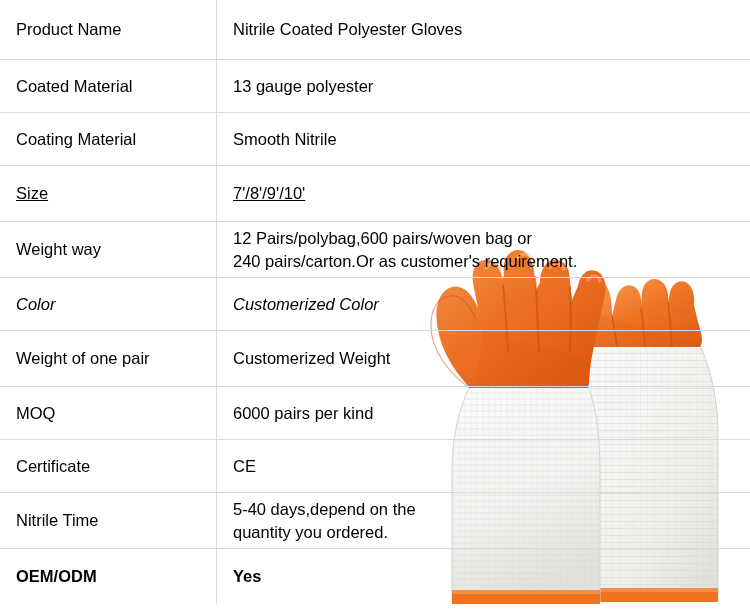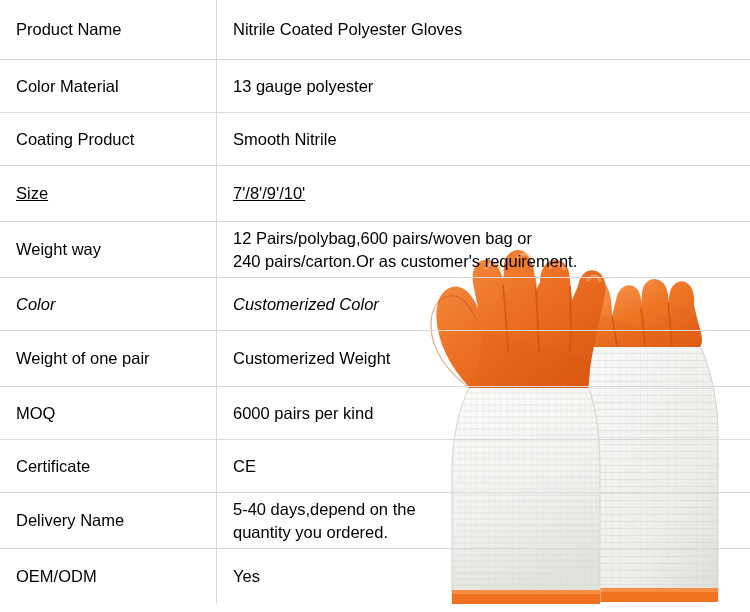--- a/index.html
+++ b/index.html
@@ -47,21 +47,21 @@
   .row-1 td { height: 59px; }
   .row-2 td { height: 52px; }
   .row-3 td { height: 52px; }
   .row-4 td { height: 55px; text-decoration: underline; }
   .row-5 td { height: 55px; }
   .row-6 td { height: 52px; font-style: italic; }
   .row-7 td { height: 55px; }
   .row-8 td { height: 52px; }
   .row-9 td { height: 52px; }
   .row-10 td { height: 55px; }
-  .row-11 td { height: 55px; }
+  .row-11 td { height: 55px; font-weight: bold; }
   .val-line {
     display: block;
     white-space: pre;
   }
   
   #gloves-layer {
     position: absolute;
     left: 0;
     top: 0;
     width: 750px;
@@ -172,27 +172,27 @@
 
 <table id="spec-table">
   <tbody>
     <tr class="row-1">
       <td class="col-label">Product Name</td>
       <td class="col-value">
         <span class="val-line">Nitrile Coated Polyester Gloves</span>
       </td>
     </tr>
     <tr class="row-2">
-      <td class="col-label">Color Material</td>
+      <td class="col-label">Coated Material</td>
       <td class="col-value">
         <span class="val-line">13 gauge polyester</span>
       </td>
     </tr>
     <tr class="row-3">
-      <td class="col-label">Coating Product</td>
+      <td class="col-label">Coating Material</td>
       <td class="col-value">
         <span class="val-line">Smooth Nitrile</span>
       </td>
     </tr>
     <tr class="row-4">
       <td class="col-label">Size</td>
       <td class="col-value">
         <span class="val-line">7'/8'/9'/10'</span>
       </td>
     </tr>
@@ -221,21 +221,21 @@
         <span class="val-line">6000 pairs per kind</span>
       </td>
     </tr>
     <tr class="row-9">
       <td class="col-label">Certificate</td>
       <td class="col-value">
         <span class="val-line">CE</span>
       </td>
     </tr>
     <tr class="row-10">
-      <td class="col-label">Delivery Name</td>
+      <td class="col-label">Nitrile Time</td>
       <td class="col-value">
         <span class="val-line">5-40 days,depend on the</span>
         <span class="val-line">quantity you ordered.</span>
       </td>
     </tr>
     <tr class="row-11">
       <td class="col-label">OEM/ODM</td>
       <td class="col-value">
         <span class="val-line">Yes</span>
       </td>

